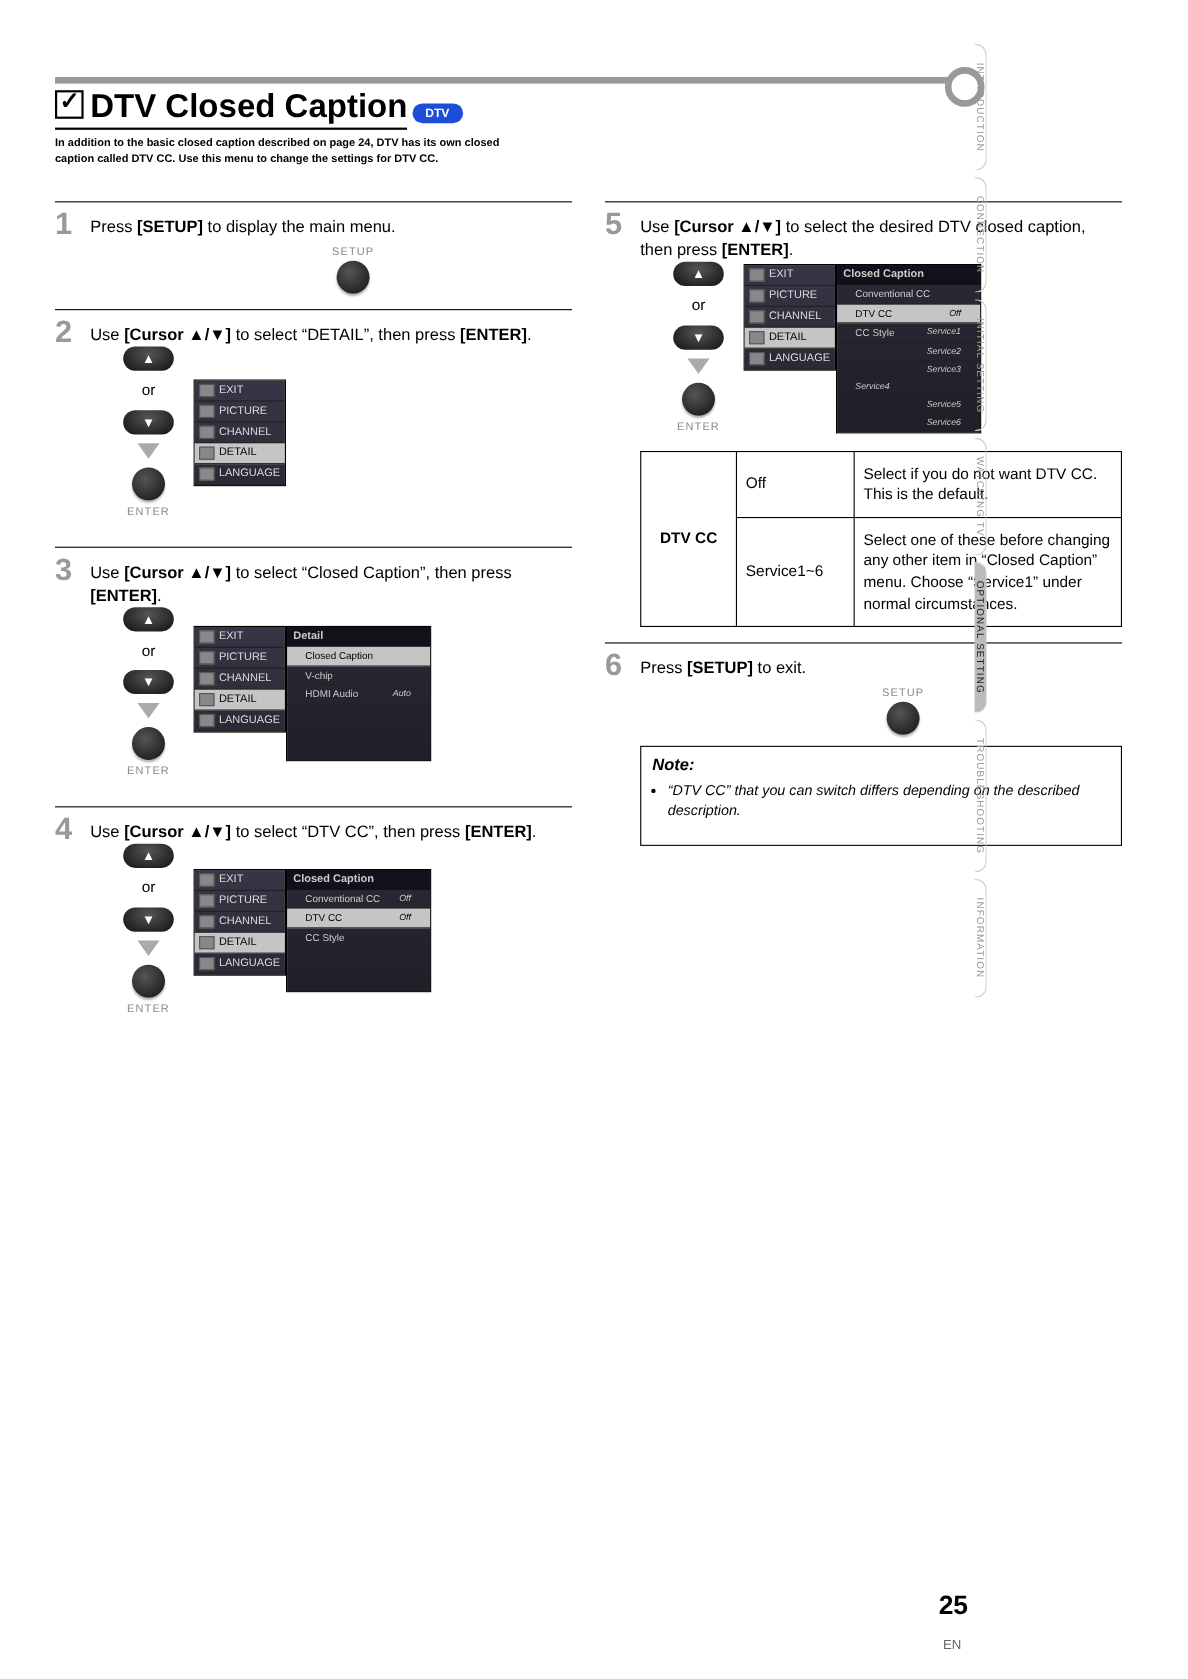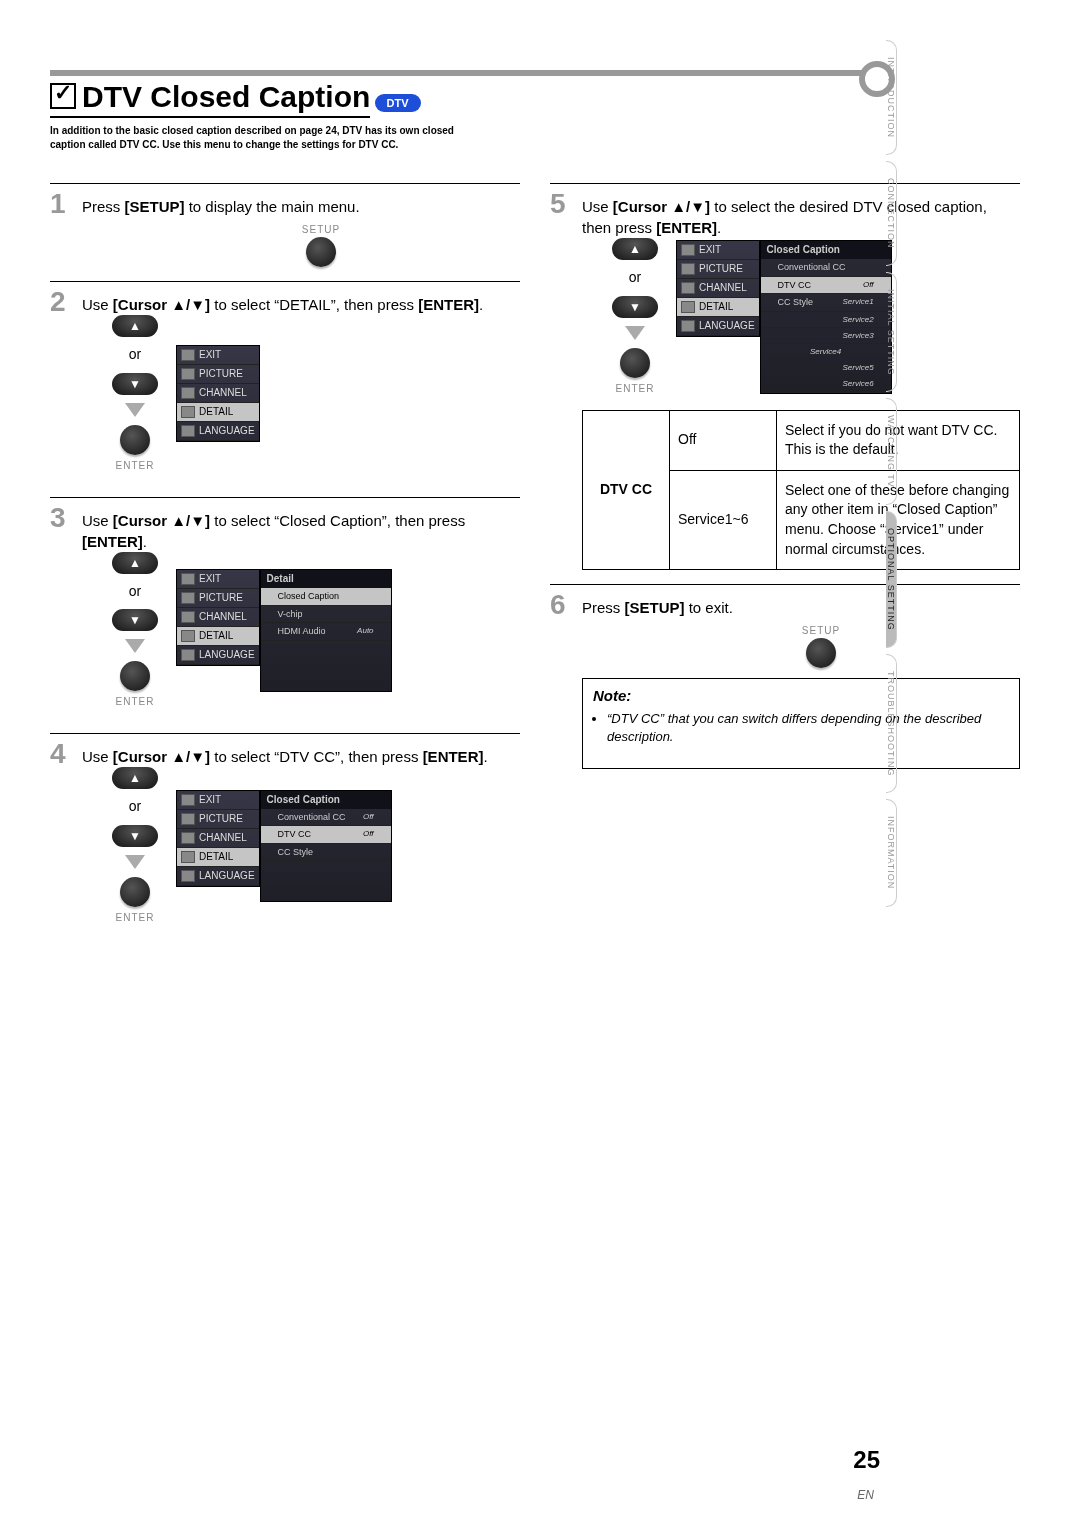--- a/index.html
+++ b/index.html
@@ -280,21 +280,20 @@
     bottom: 52px;
     font-size: 24px;
     font-weight: 700;
   }
   .pg-lang {
     position: absolute;
     right: 206px;
     bottom: 24px;
     font-size: 12px;
     color: #666;
-    font-style: italic;
   }
   .setup-block {
     text-align: center;
     margin-left: 40px;
     margin-top: 6px;
   }
 </style>
 </head>
 <body>
 
@@ -538,21 +537,21 @@
               <div class="osd-mrow">
                   <span>CC Style</span>
                   <span class="sel-val">Service1</span>
                 </div>
               <div class="osd-mrow" style="justify-content:flex-end">
                   <span class="sel-val">Service2</span>
                 </div>
               <div class="osd-mrow" style="justify-content:flex-end">
                   <span class="sel-val">Service3</span>
                 </div>
-              <div class="osd-mrow" style="justify-content:center">
+              <div class="osd-mrow" style="justify-content:flex-start">
                   <span class="sel-val">Service4</span>
                 </div>
               <div class="osd-mrow" style="justify-content:flex-end">
                   <span class="sel-val">Service5</span>
                 </div>
               <div class="osd-mrow" style="justify-content:flex-end">
                   <span class="sel-val">Service6</span>
                 </div>
             </div>
           </div>

